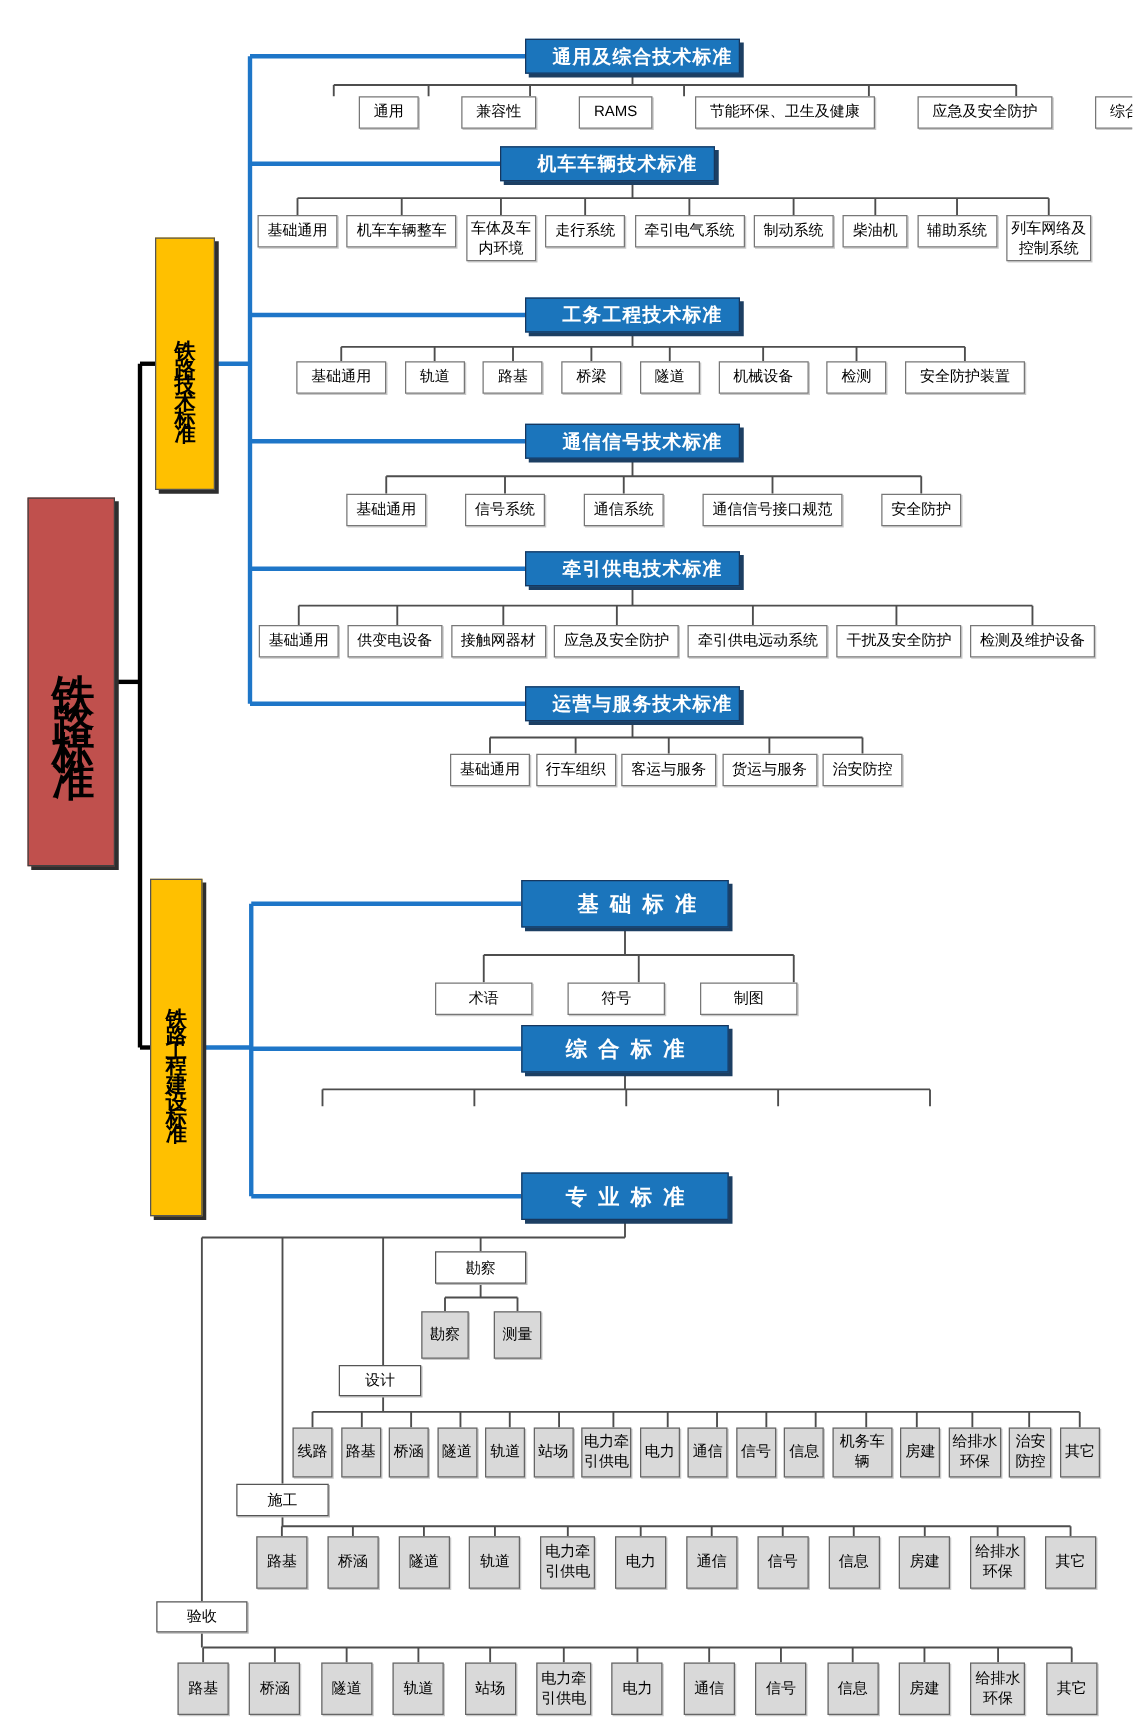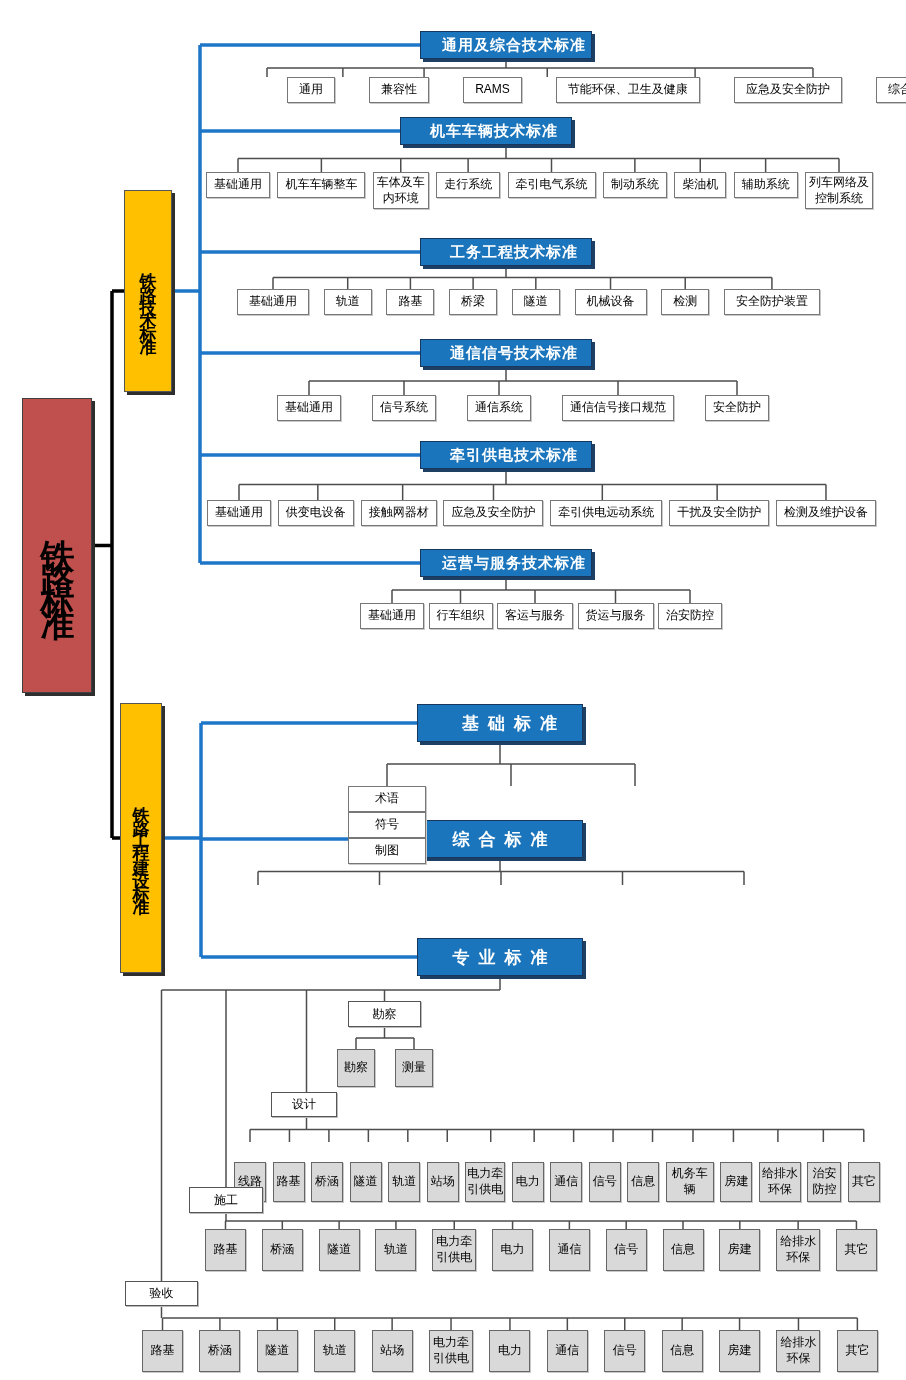--- a/index.html
+++ b/index.html
@@ -262,34 +262,34 @@
       <div class="node">行车组织</div>
       <div class="node">客运与服务</div>
       <div class="node">货运与服务</div>
       <div class="node">治安防控</div>
     </div>
 
   <div id="b0h" class="hdr big" style="left:417px;top:704px;width:166px;height:38px;padding-left:28px;">基础标准</div>
   <div id="b1h" class="hdr big" style="left:417px;top:820px;width:166px;height:38px;">综合标准</div>
   <div id="b2h" class="hdr big" style="left:417px;top:938px;width:166px;height:38px;">专业标准</div>
 
-  <div id="b0c" class="row" style="left:348px;top:786px;width:290px;flex-direction:column;">
+  <div id="b0c" class="row" style="left:348px;top:786px;width:290px;">
       <div class="node">术语</div>
       <div class="node">符号</div>
       <div class="node">制图</div>
     </div>
 
   <div id="ph-kan" class="pbox" style="left:348px;top:1001px;width:73px;height:26px;">勘察</div>
   <div id="kanc" class="row gray" style="left:337px;top:1049px;width:96px;">
       <div class="node">勘察</div>
       <div class="node">测量</div>
     </div>
 
   <div id="ph-des" class="pbox" style="left:271px;top:1092px;width:66px;height:25px;">设计</div>
-  <div id="desc" class="row gray" style="left:234px;top:1142px;width:646px;margin-top:20px;">
+  <div id="desc" class="row gray" style="left:234px;top:1142px;width:646px;">
       <div class="node">线路</div>
       <div class="node">路基</div>
       <div class="node">桥涵</div>
       <div class="node">隧道</div>
       <div class="node">轨道</div>
       <div class="node">站场</div>
       <div class="node">电力牵引供电</div>
       <div class="node">电力</div>
       <div class="node">通信</div>
       <div class="node">信号</div>

